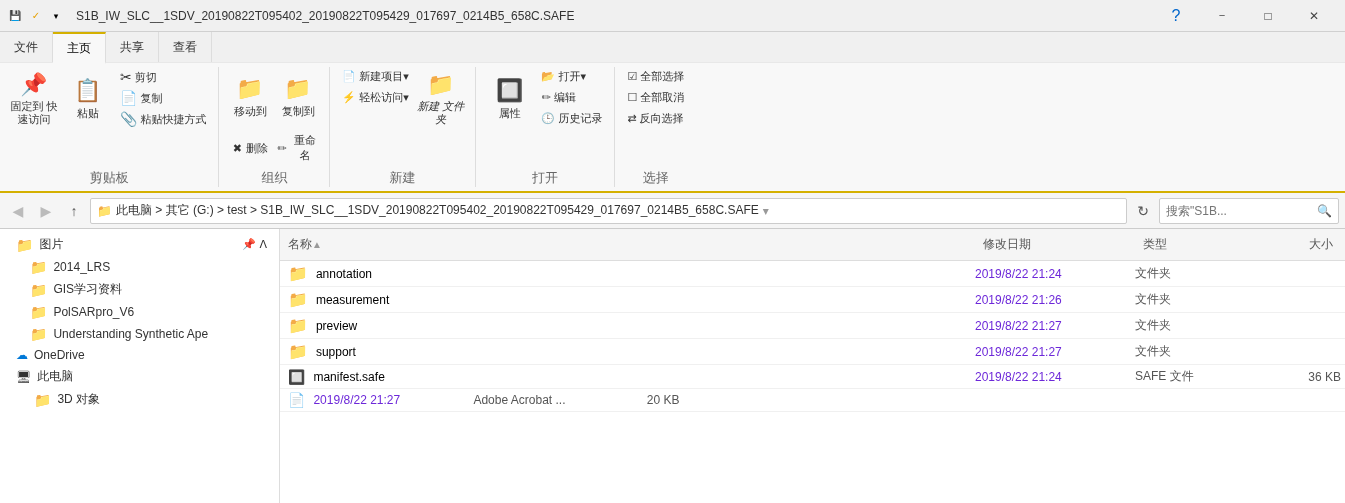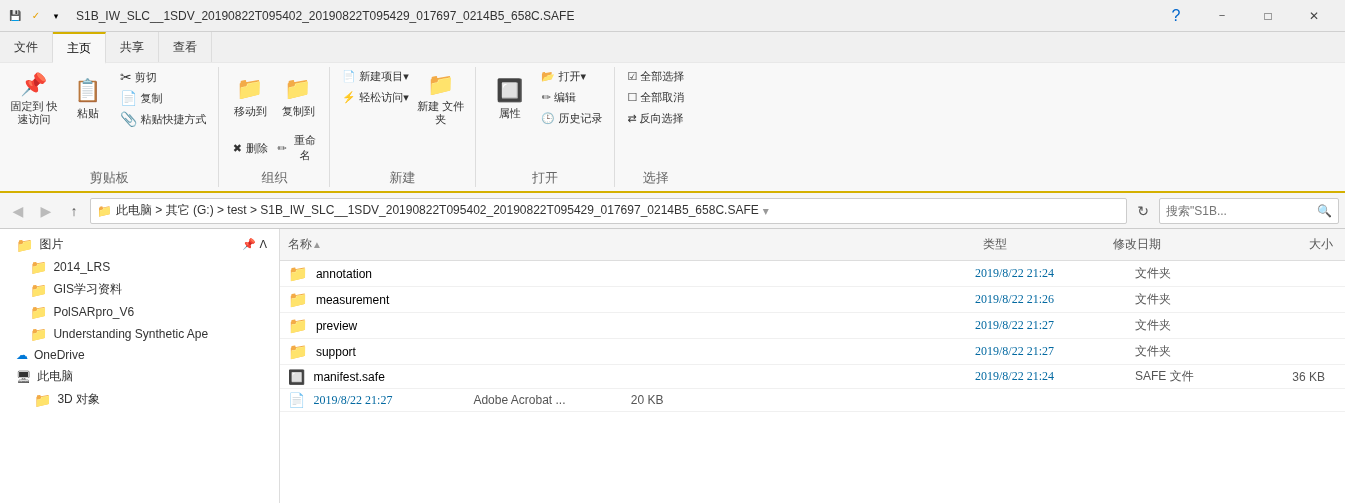--- a/index.html
+++ b/index.html
@@ -209,23 +209,23 @@
       padding: 3px 0;
       border-bottom: 1px solid #f0f0f0;
       cursor: pointer;
       font-size: 12px;
     }
     .file-icon { font-size: 16px; margin: 0 8px; }
     .file-folder-icon { color: #f5c518; }
     .file-safe-icon { color: #5599cc; font-size: 14px; }
     .file-pdf-icon { color: #e04040; font-size: 14px; }
     .file-name { flex: 1; min-width: 390px; overflow: hidden; text-overflow: ellipsis; white-space: nowrap; }
-    .file-modified { width: 160px; color: #0369a1; font-family: Liberation Serif, serif; }
+    .file-modified { width: 160px; color: #6d28d9; }
     .file-type { width: 130px; color: #555; }
-    .file-size { width: 80px; text-align: right; padding-right: 20px; color: #555; }
+    .file-size { width: 80px; text-align: right; padding-right: 4px; color: #555; }
   </style>
 </head>
 <body>
 
 <div id="title-bar">
   <div id="title-bar-icons">
     <span class="title-bar-icon">💾</span>
     <span class="title-bar-icon" style="color:#e6a000;">✓</span>
     <span class="title-bar-icon" style="font-size:9px;">▾</span>
   </div>
@@ -314,21 +314,21 @@
             <span>📄</span>
             <span>新建项目▾</span>
           </div>
           <div class="ribbon-btn-small">
             <span>⚡</span>
             <span>轻松访问▾</span>
           </div>
         </div>
         <div class="ribbon-btn-large" style="min-height:64px; width:52px;">
           <div class="ribbon-btn-icon" style="color:#f5c518;">📁</div>
-          <span style="line-height:1.2;">新建
+          <span style="line-height:1.2;font-style:italic;">新建
 文件夹</span>
         </div>
       </div>
       <div class="ribbon-group-label">新建</div>
     </div>
 
     <div class="ribbon-group">
       <div class="ribbon-group-buttons">
         <div class="ribbon-btn-large" style="min-height:64px;">
           <div class="ribbon-btn-icon">🔲</div>
@@ -434,25 +434,25 @@
     </div>
   </div>
 
   <div id="file-list-area">
 
     <div id="file-list-header">
       <div class="col-header col-name">
         <span>名称</span>
         <span class="sort-arrow">▲</span>
       </div>
+      <div class="col-header col-modified">
+        <span>修改日期</span>
+      </div>
       <div class="col-header col-type">
         <span>类型</span>
-      </div>
-      <div class="col-header col-modified">
-        <span>修改日期</span>
       </div>
       <div class="col-header col-size">
         <span>大小</span>
       </div>
     </div>
 
     <div id="file-list">
 
     <div class="file-row">
       <span class="file-icon file-folder-icon">📁</span>

